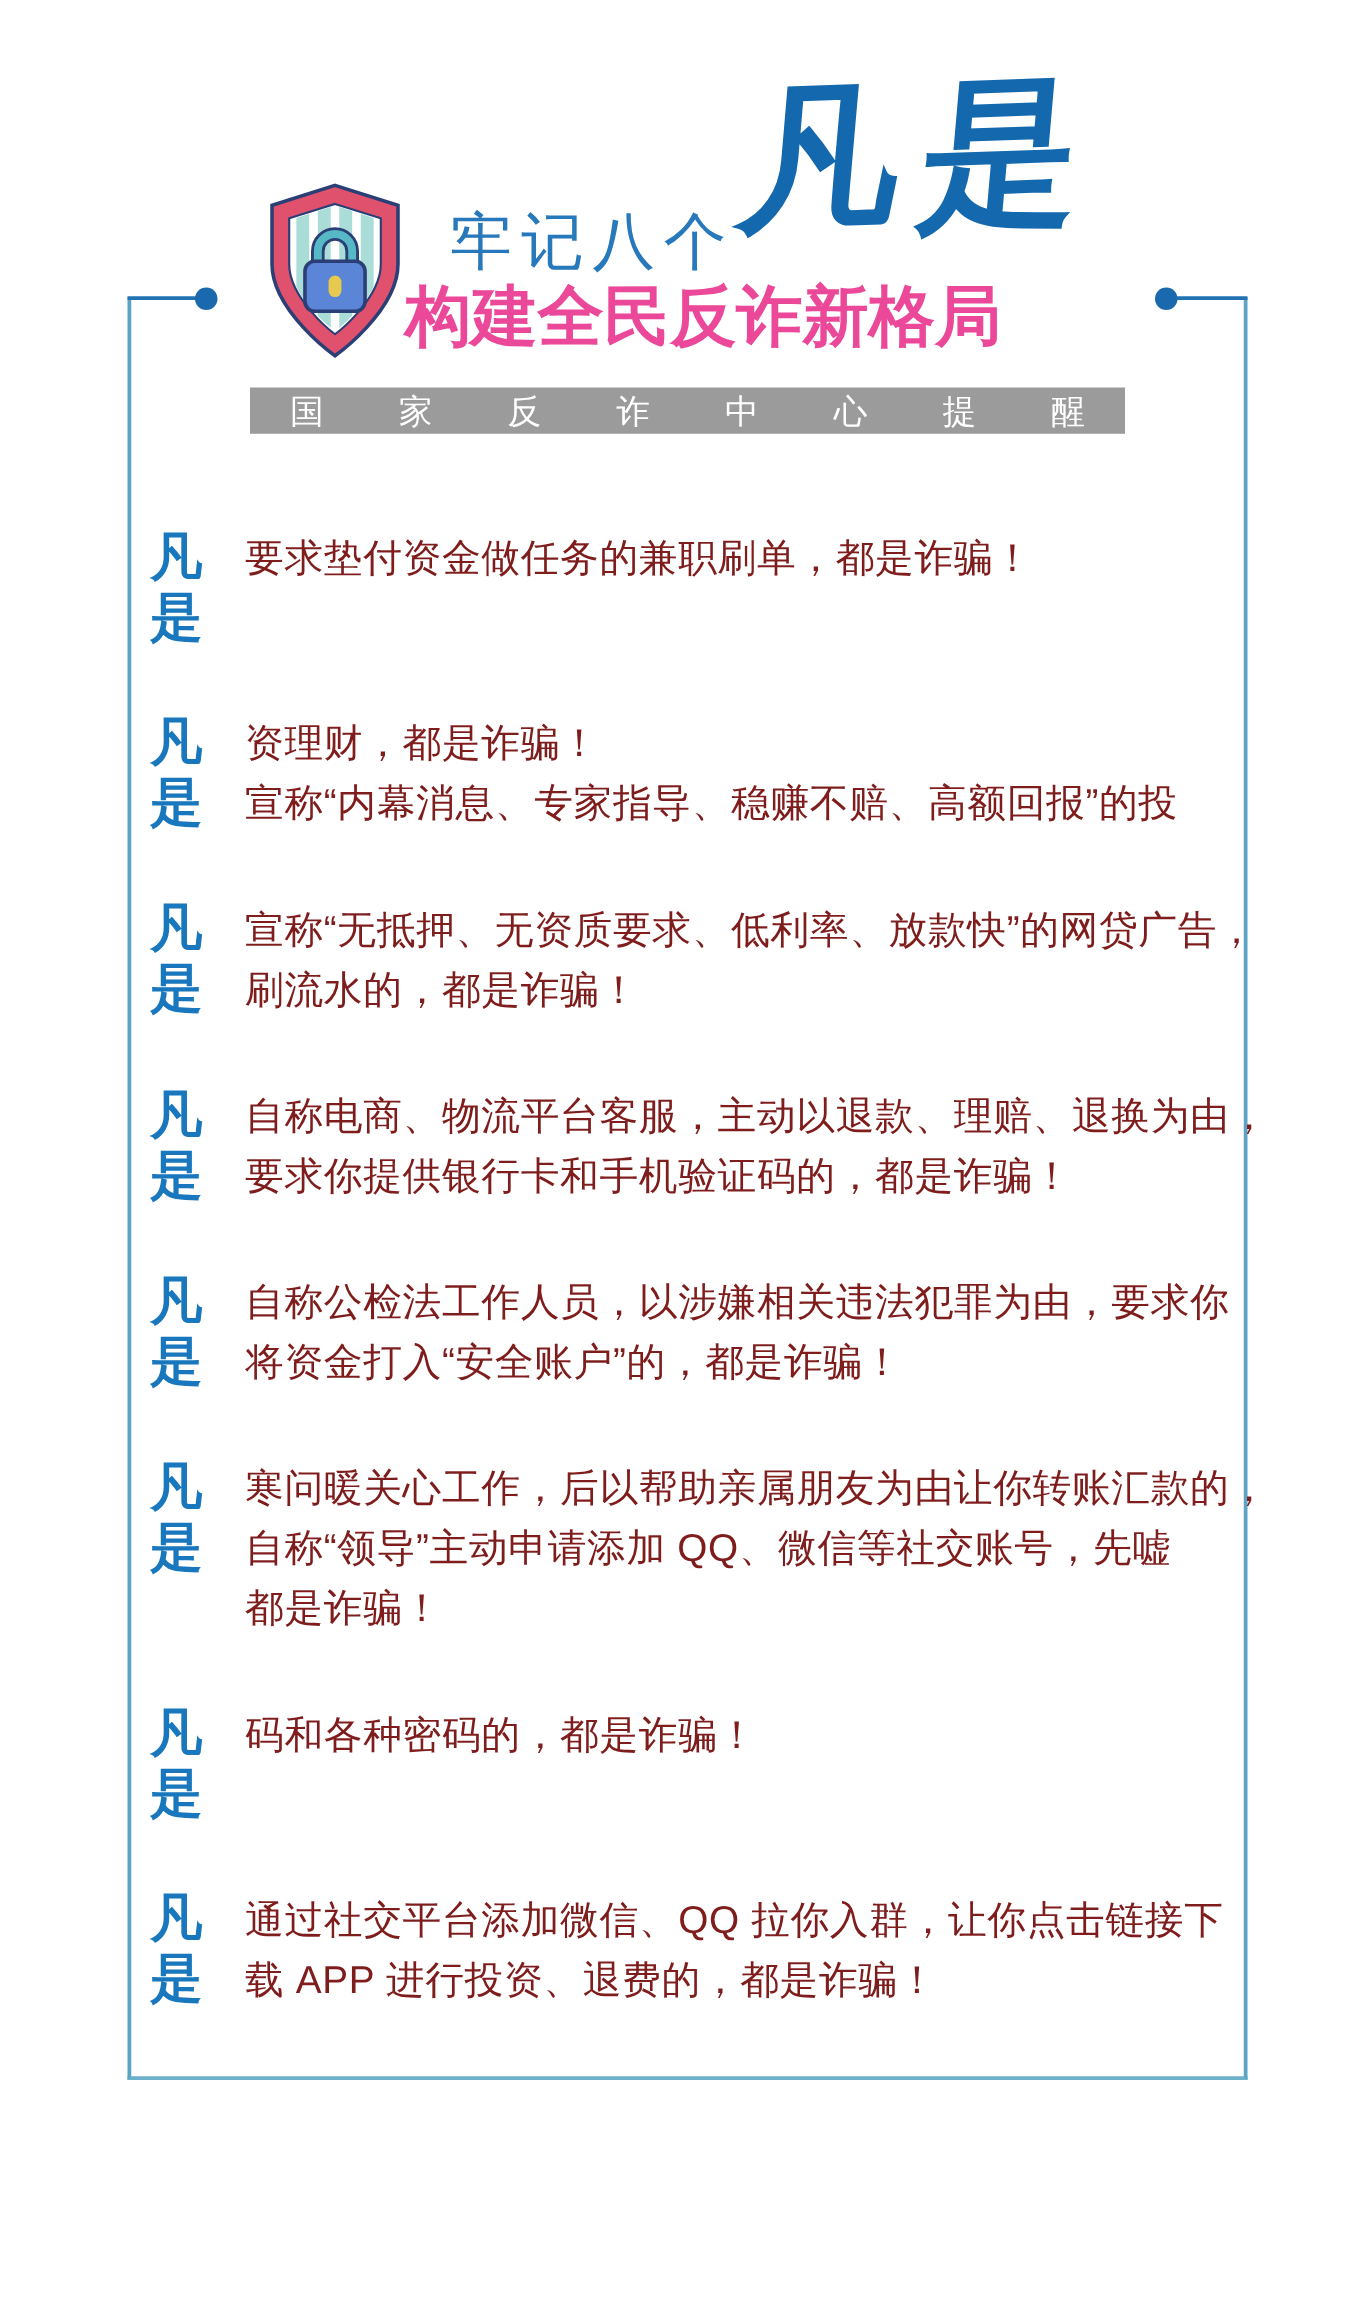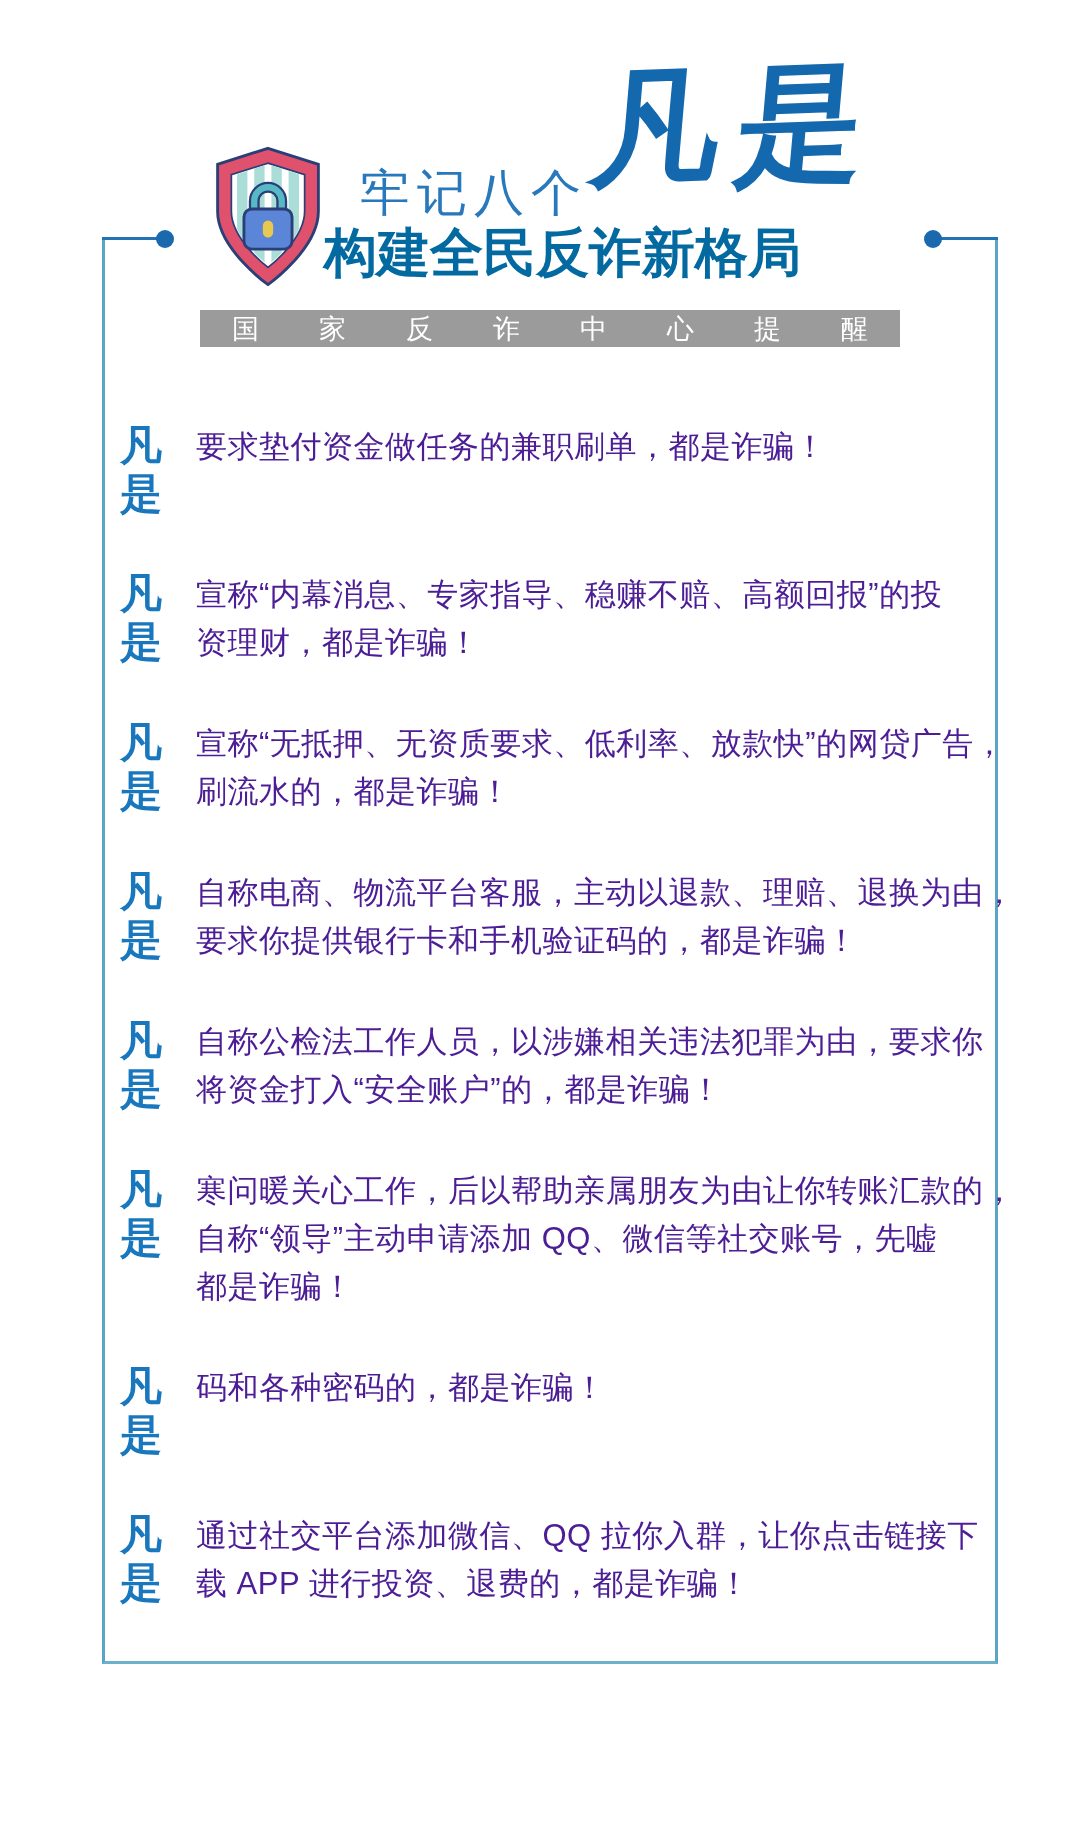--- a/index.html
+++ b/index.html
@@ -48,21 +48,21 @@
   .slogan-highlight {
     position: absolute; left: 592px; top: 62px;
     font-size: 128px; font-weight: 900;
     color: #1368ae; line-height: 1;
     letter-spacing: 16px; white-space: nowrap;
     transform: skewX(-7deg) rotate(-2deg);
   }
   .slogan-line2 {
     position: absolute; left: 324px; top: 218px;
     font-size: 53px; font-weight: 900;
-    color: #0369a1; letter-spacing: 0px;
+    color: #ec4899; letter-spacing: 0px;
     white-space: nowrap;
   }
   .ribbon {
     position: absolute; left: 200px; top: 310px;
     width: 700px; height: 37px;
     background: #9b9b9b;
     display: flex; align-items: center;
     justify-content: space-between;
     padding: 0 32px;
     color: #ffffff; font-size: 27px; font-weight: 300;
@@ -77,21 +77,21 @@
   }
   .item { display: flex; align-items: flex-start; }
   .fanshi {
     flex: 0 0 76px;
     font-size: 42px; font-weight: 900;
     color: #1877bd; line-height: 48px;
     letter-spacing: 1px;
   }
   .item-lines { flex: 1; padding-top: 1px; }
   .item-line {
-    font-size: 31px; color: #4c1d95;
+    font-size: 31px; color: #7f1d1d;
     line-height: 48px; letter-spacing: 0.5px;
     white-space: nowrap;
   }
 </style>
 </head>
 <body>
 
 <div class="frame"></div>
 <div class="frame-top-seg left"></div>
 <div class="frame-top-seg right"></div>
@@ -136,22 +136,22 @@
 <div class="items">
     <div class="item">
       <span class="fanshi">凡是</span>
       <div class="item-lines">
         <div class="item-line">要求垫付资金做任务的兼职刷单，都是诈骗！</div>
       </div>
     </div>
     <div class="item">
       <span class="fanshi">凡是</span>
       <div class="item-lines">
+        <div class="item-line">资理财，都是诈骗！</div>
         <div class="item-line">宣称“内幕消息、专家指导、稳赚不赔、高额回报”的投</div>
-        <div class="item-line">资理财，都是诈骗！</div>
       </div>
     </div>
     <div class="item">
       <span class="fanshi">凡是</span>
       <div class="item-lines">
         <div class="item-line">宣称“无抵押、无资质要求、低利率、放款快”的网贷广告，</div>
         <div class="item-line">刷流水的，都是诈骗！</div>
       </div>
     </div>
     <div class="item">

